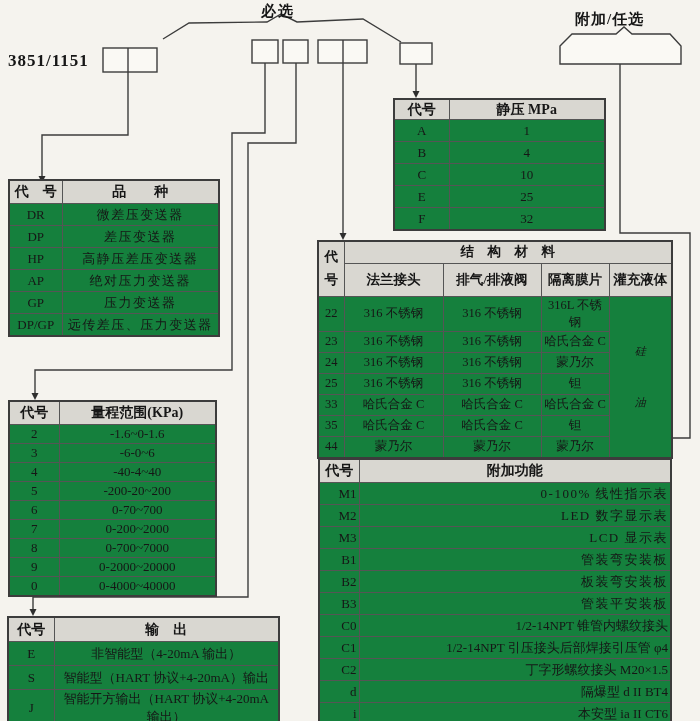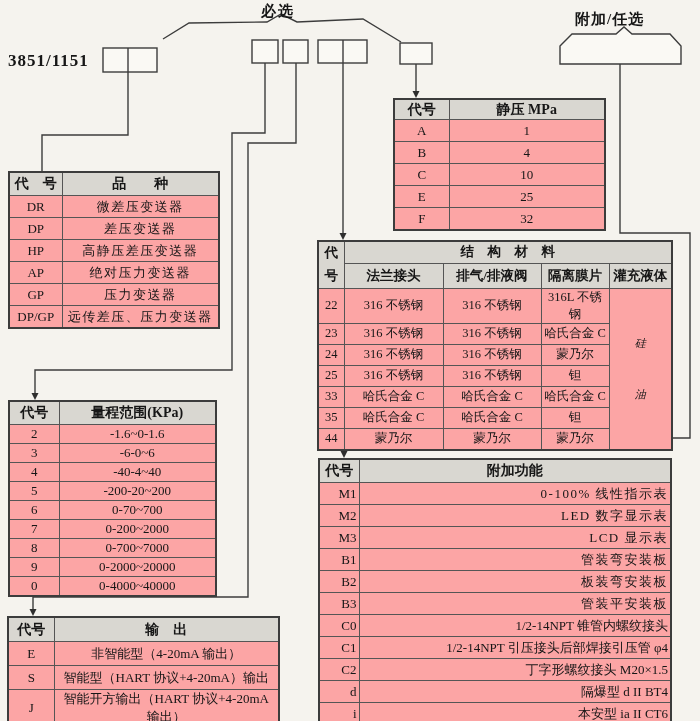--- a/index.html
+++ b/index.html
@@ -7,32 +7,32 @@
     position:relative;width:700px;height:721px;overflow:hidden;
     background:#f5f3ee;
     font-family:"Liberation Serif","DejaVu Serif",serif;
     color:#161616;
   }
   #wires{position:absolute;left:0;top:0;width:700px;height:721px;}
   .lbl{position:absolute;font-weight:bold;font-size:15px;letter-spacing:2px;white-space:nowrap;text-align:right;}
   #model-label{position:absolute;left:8px;top:51px;font-size:17px;font-weight:bold;letter-spacing:1px;}
   table.tbl{
     position:absolute;border-collapse:collapse;table-layout:fixed;
-    background:#fca5a5;font-size:13px;
+    background:#15803d;font-size:13px;
     border:2px solid #3c3c3c;
   }
   .tbl th,.tbl td{border:1px solid #555;text-align:center;padding:0 2px;overflow:hidden;}
   .tbl th{background:#d9d7d1;font-weight:bold;font-size:14px;}
   .left{text-align:left;padding-left:7px;}
   .sp{letter-spacing:1.5px;}
   
   #t-product th{height:22px;} #t-product td{height:21px;}
   #t-static th{height:19px;}  #t-static td{height:21px;}
   #t-material th{font-size:13.5px;}
-  #t-material .h1{height:22px;} #t-material .h2{height:25px;}
+  #t-material .h1{height:22px;} #t-material .h2{height:33px;}
   #t-material td{height:20px;font-size:12.5px;}
   #t-material .code-hdr{word-break:break-all;line-height:1.7;padding:0 1px;}
   #t-range th{height:22px;} #t-range td{height:18px;font-size:13px;}
   #t-output th{height:23px;} #t-output td{height:23px;font-size:13px;}
   #t-add th{height:22px;} #t-add td{height:21px;font-size:13px;text-align:right;}
   .v-text{width:1em;margin:0 auto;word-break:break-all;line-height:4.6;font-size:11px;font-style:italic;}
 </style>
 </head>
 <body>
 
@@ -67,21 +67,21 @@
       <polygon points="339.5,233 346.5,233 343,240"></polygon>
       <polygon points="412.5,91 419.5,91 416,98"></polygon>
       <polygon points="340.5,451 347.5,451 344,458"></polygon>
     </g>
   </svg>
 
   <div id="model-label">3851/1151</div>
   <div class="lbl" style="left:261px;top:2px;">必选</div>
   <div class="lbl" style="left:575px;top:10px;letter-spacing:1px;">附加/任选</div>
 
-  <table class="tbl" id="t-product" style="left:8px;top:171px;width:210px;padding-left:25px;">
+  <table class="tbl" id="t-product" style="left:8px;top:179px;width:210px;padding-left:25px;">
     <colgroup>
         <col style="width:53px">
         <col style="width:157px">
       </colgroup>
     <tbody>
         <tr>
       <th>代　号</th>
       <th>品　　种</th>
     </tr>
     <tr>

